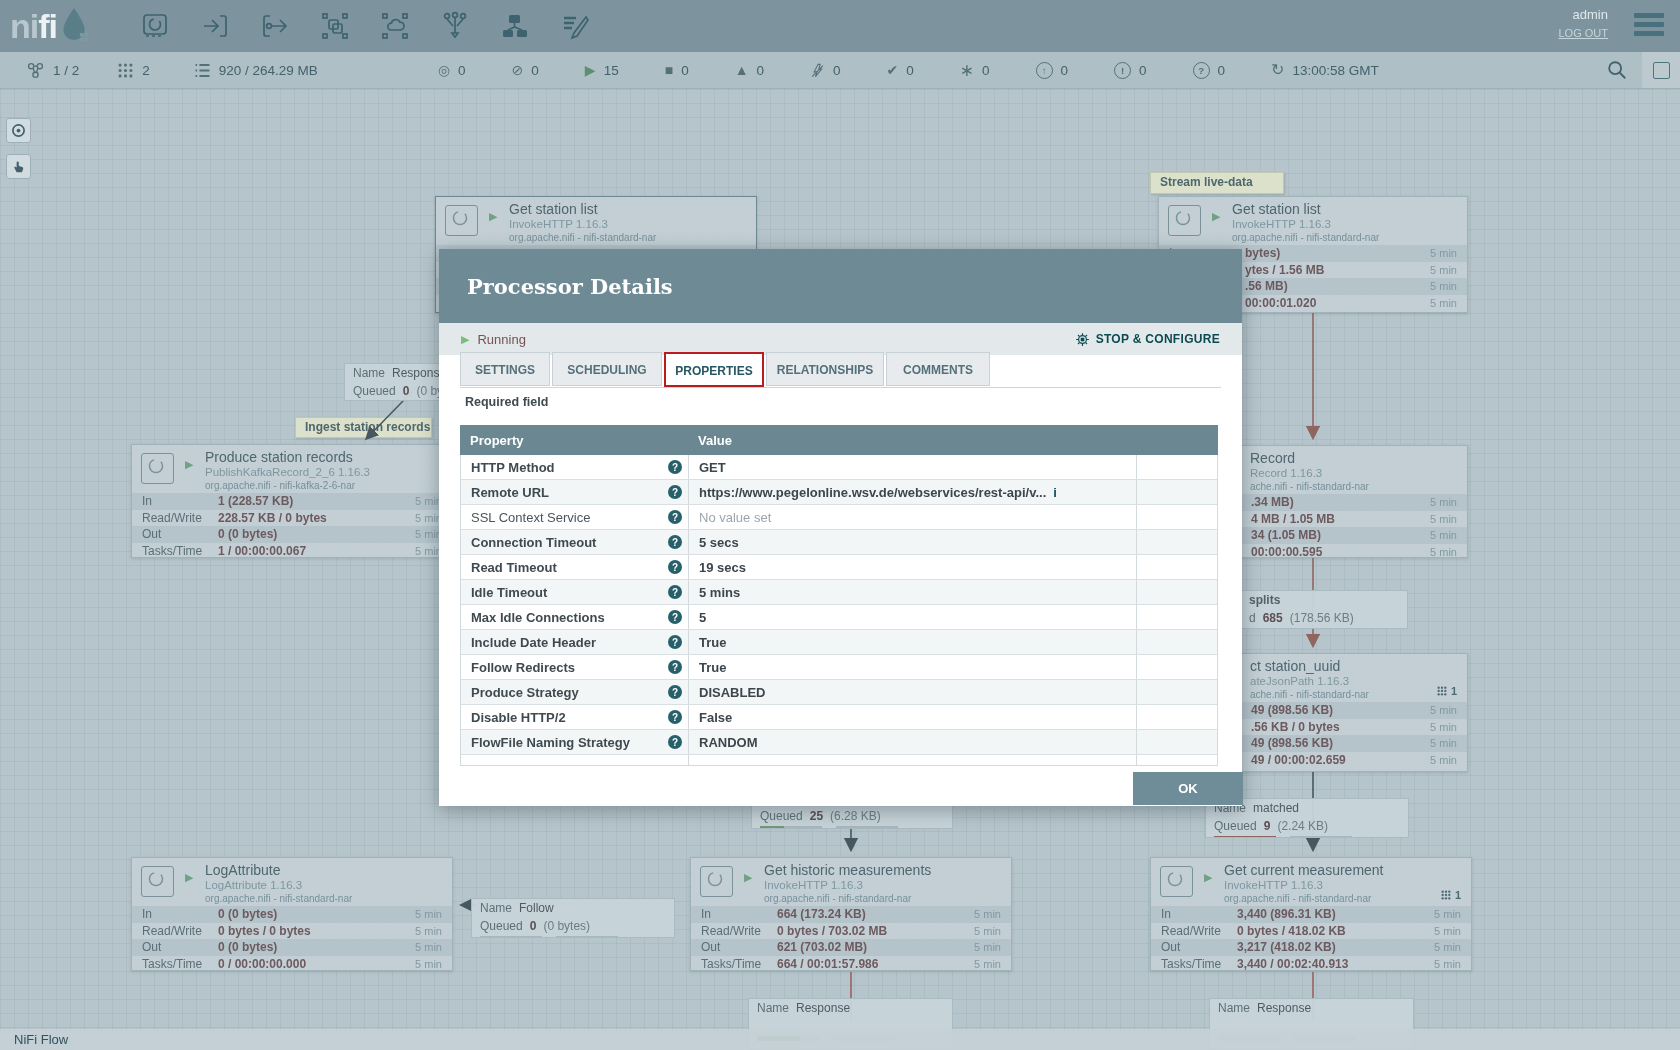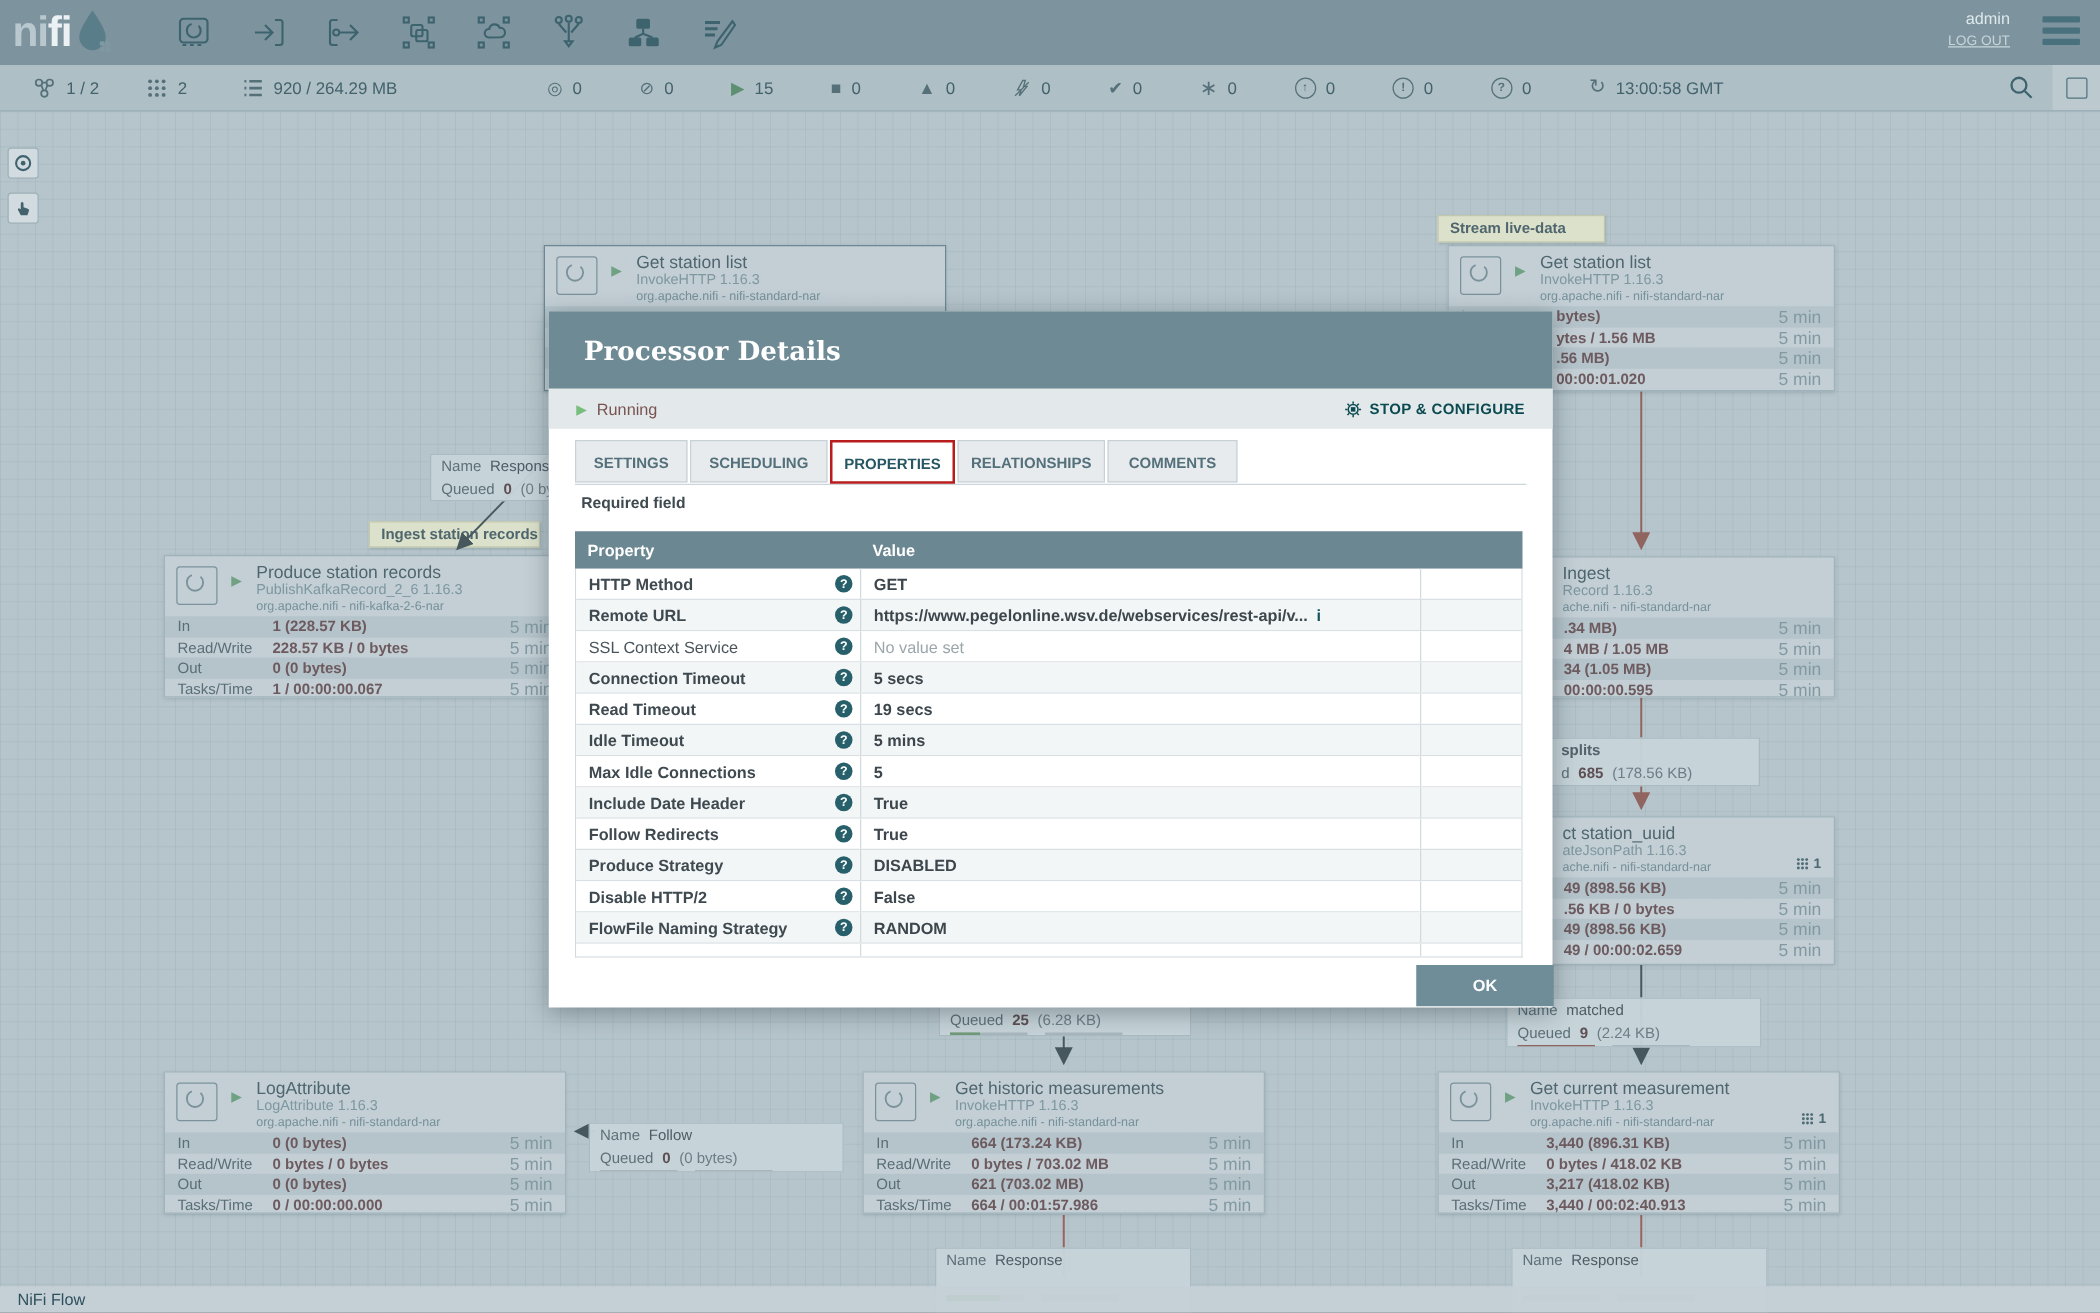--- a/index.html
+++ b/index.html
@@ -64,21 +64,21 @@
   .proc-type{font-size:11.5px;color:#7e97a0;margin-top:1px;}
   .proc-nar{font-size:10px;color:#76909a;margin-top:2px;}
   .proc-badge{position:absolute;right:10px;top:31px;font-size:11px;font-weight:bold;color:#4e6a74;
               display:flex;align-items:center;gap:4px;}
   .proc-badge svg{stroke:#4e6a74;fill:#4e6a74;stroke-width:0;}
   .proc-stats{margin-top:1px;}
   .stat-row{position:relative;display:flex;height:16.5px;padding:0 10px;font-size:12px;align-items:center;}
   .stat-row.alt{background:rgba(172,189,196,.6);}
   .stat-label{width:76px;color:#5a6e76;flex:none;}
   .stat-value{font-weight:bold;color:#6d5a5e;white-space:nowrap;}
-  .stat-window{margin-left:auto;color:#8299a2;font-size:14px;}
+  .stat-window{margin-left:auto;color:#8299a2;font-size:11px;}
   .proc--vals86 .stat-value{position:absolute;left:86px;}
   .proc--frag .proc-titles{left:9px;}
 
   .conn{position:absolute;background:rgba(199,211,216,.96);border:1px solid #a9bac2;z-index:4;
         box-sizing:border-box;font-size:12px;cursor:pointer;overflow:hidden;}
   .conn-row{display:flex;gap:7px;padding:1px 8px;height:16px;align-items:center;white-space:nowrap;}
   .ck{color:#5d7077;}
   .cv{color:#4f5b63;}
   .cn{font-weight:bold;color:#5d4f53;}
   .cs{color:#6c7d85;}
@@ -89,21 +89,21 @@
   .fill-green{width:38%;background:#6f9a77;}
   .fill-green-full{width:70%;background:#6f9a77;}
 
   .breadcrumb{position:absolute;left:0;bottom:0;width:1680px;height:21px;background:rgba(197,209,214,.93);
               display:flex;align-items:center;padding-left:14px;box-sizing:border-box;z-index:6;
               font-size:13px;color:#2f505d;}
 
   
   .modal{position:absolute;left:439px;top:249px;width:803px;height:557px;background:#fff;z-index:20;
          box-shadow:0 4px 18px rgba(20,35,42,.35);}
-  .m-head{height:62px;background:#6e8a94;display:flex;align-items:center;padding-left:28px;box-sizing:border-box;}
+  .m-head{height:74px;background:#6e8a94;display:flex;align-items:center;padding-left:28px;box-sizing:border-box;}
   .m-title{font-family:"DejaVu Serif",serif;font-weight:bold;font-size:21px;color:#fff;}
   .m-status{height:32px;background:#e3e8ea;display:flex;align-items:center;padding:0 22px;box-sizing:border-box;}
   .m-state-ico{color:#79bd7e;font-size:11px;margin-right:8px;}
   .m-state{font-size:13px;color:#775351;}
   .m-action{margin-left:auto;display:flex;align-items:center;gap:6px;cursor:pointer;}
   .m-action svg{stroke:#0b4a50;fill:none;stroke-width:1.6;}
   .m-action span{font-size:12px;font-weight:bold;color:#0b4a50;letter-spacing:.3px;}
   .m-tabs{position:absolute;left:21px;top:103px;width:761px;display:flex;border-bottom:1px solid #ccd5d9;}
   .tab{height:34px;line-height:34px;text-align:center;font-size:12px;font-weight:bold;color:#54707a;
        background:#e7ebee;border:1px solid #c8d2d6;margin-right:2px;box-sizing:border-box;cursor:pointer;}
@@ -442,21 +442,21 @@
             <span class="stat-label">Tasks/Time</span>
             <span class="stat-value">1 / 00:00:00.067</span>
             <span class="stat-window">5 min</span>
           </div>
       </div>
     </div>
 
     <div class="proc proc--frag" style="left:1240px;top:356px;width:228px;height:113px;">
       <div class="proc-head">
         <div class="proc-titles">
-          <div class="proc-title">Ingest</div>
+          <div class="proc-title">Record</div>
           <div class="proc-type">Record 1.16.3</div>
           <div class="proc-nar">ache.nifi - nifi-standard-nar</div>
         </div>
       </div>
       <div class="proc-stats">
         <div class="stat-row alt">
             <span class="stat-value">.34 MB)</span>
             <span class="stat-window">5 min</span>
           </div>
         <div class="stat-row">

